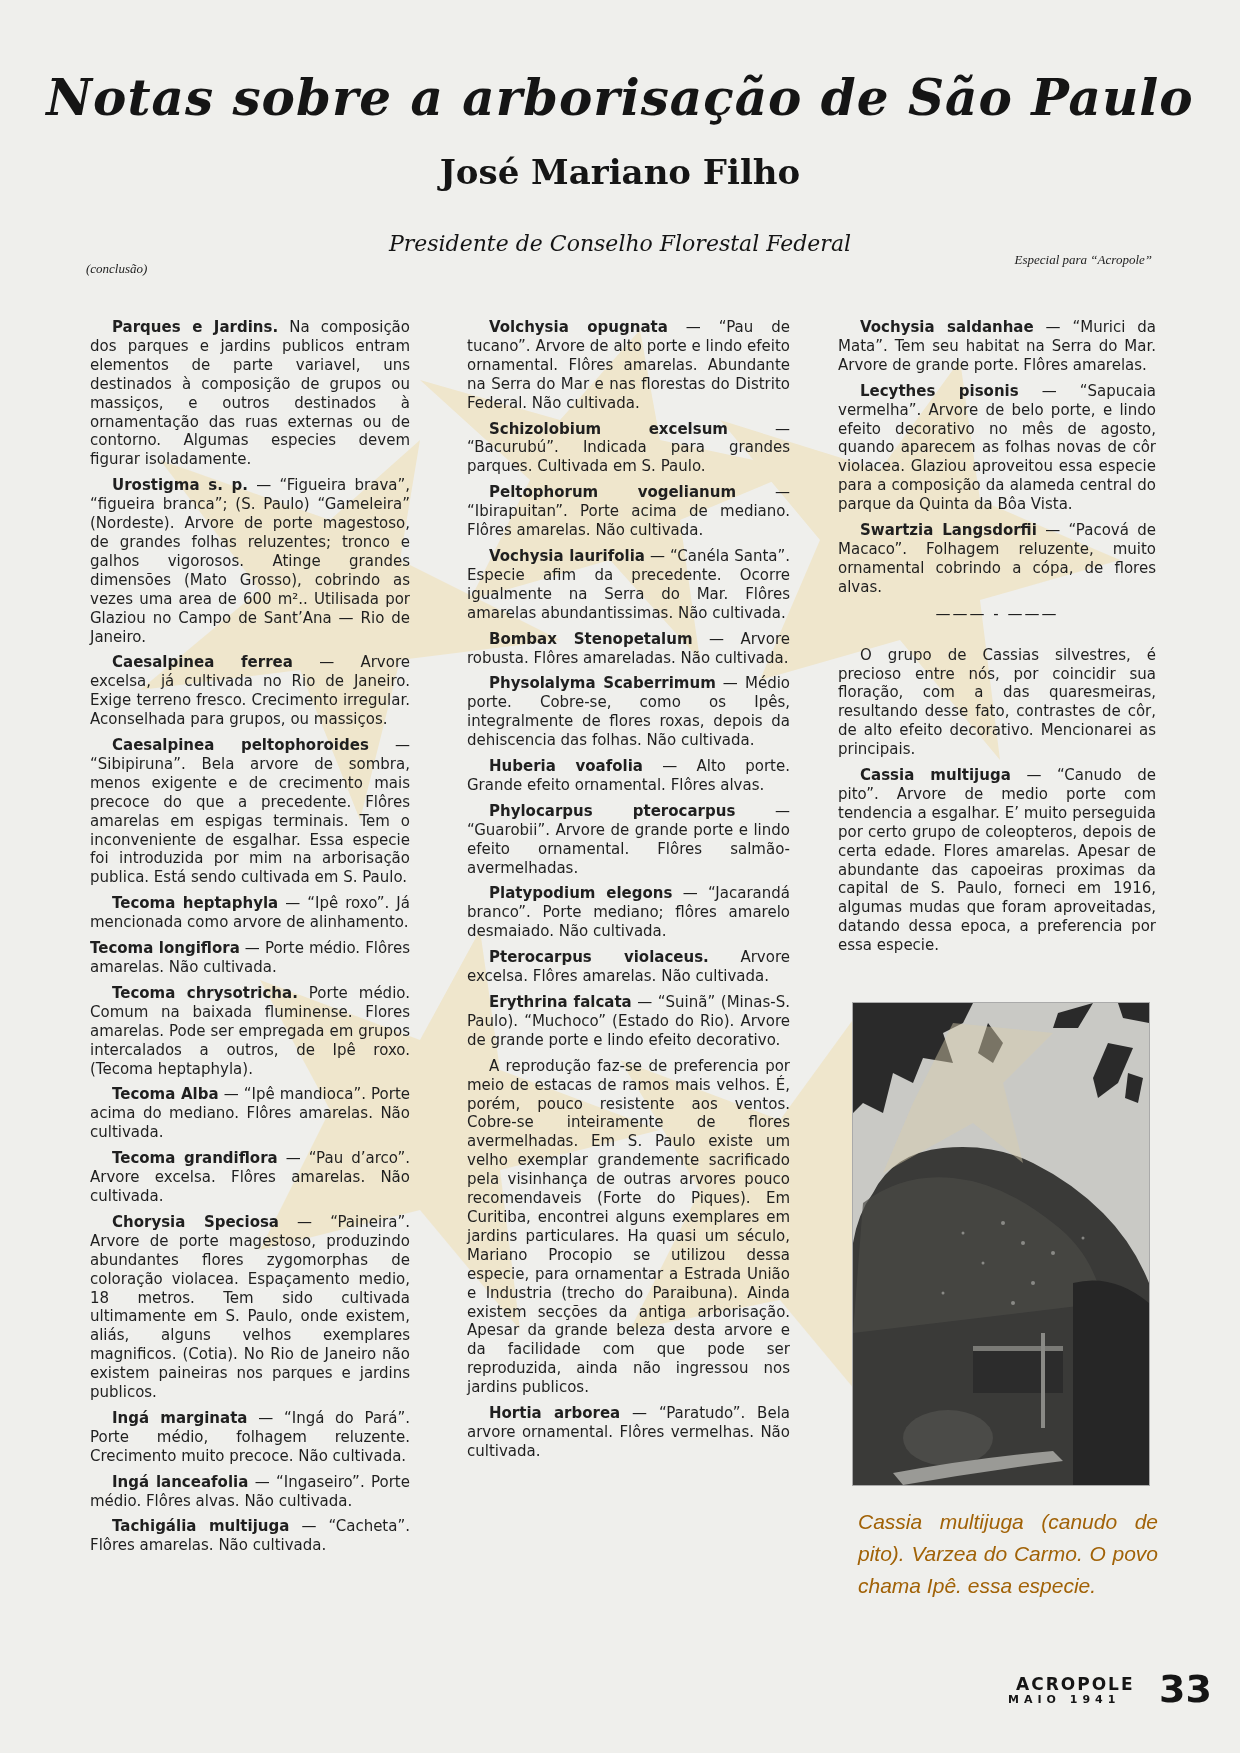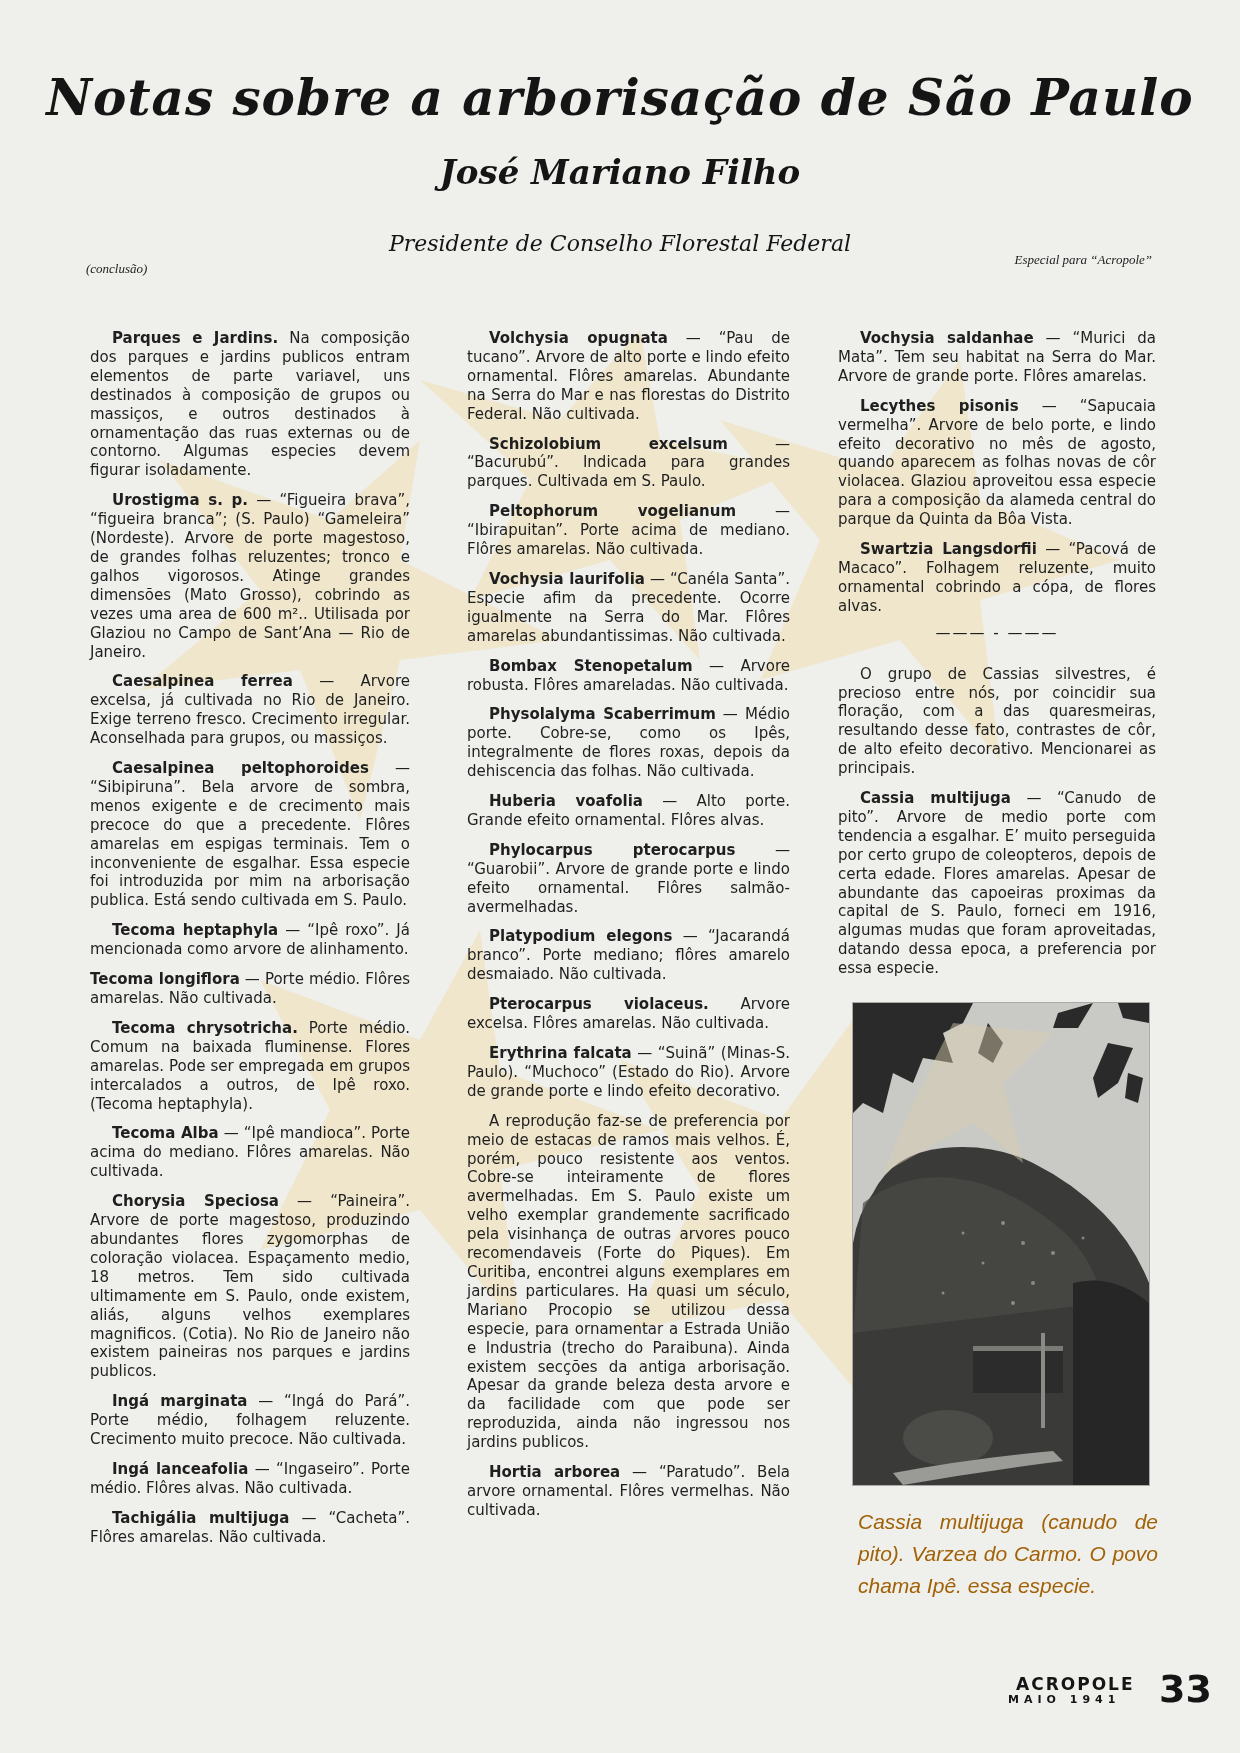--- a/index.html
+++ b/index.html
@@ -17,21 +17,21 @@
     position: absolute; left: 0; right: 0; top: 68px;
     text-align: center;
     font-family: "DejaVu Serif", serif;
     font-style: italic; font-weight: bold;
     font-size: 50px; letter-spacing: 1px; color: #151515;
   }
   .author {
     position: absolute; left: 0; right: 0; top: 152px;
     text-align: center;
     font-family: "DejaVu Serif", serif;
-    font-style: italic; font-weight: bold;
+    font-weight: bold;
     font-size: 34px; color: #151515;
   }
   .affiliation {
     position: absolute; left: 0; right: 0; top: 215px;
     text-align: center;
     font-family: "DejaVu Serif", serif;
     font-style: italic;
     font-size: 22px; color: #151515; margin-top: 16px;
   }
   .conclusao {
@@ -46,21 +46,21 @@
   }
 
   .col {
     position: absolute; top: 318px; width: 320px;
     font-size: 15px; line-height: 18.9px;
     text-align: justify; hyphens: auto;
   }
   .col.c1 { left: 90px; }
   .col.c2 { left: 467px; width: 323px; }
   .col.c3 { left: 838px; width: 318px; }
-  .col p { margin: 11px 0 7px 0; text-indent: 22px; }
+  .col p { margin: 0 0 7px 0; text-indent: 22px; }
   .col p b { font-weight: bold; }
 
   .sep {
     text-align: center; margin: 8px 0 22px 0;
     font-size: 15px; letter-spacing: 2px;
   }
 
   .photo {
     position: absolute; left: 852px; top: 1002px;
     width: 296px; height: 482px;
@@ -115,20 +115,21 @@
 
   <div class="col c1">
     <p><b>Parques e Jardins.</b><span> Na composição dos parques e jardins publicos entram elementos de parte variavel, uns destinados à composição de grupos ou massiços, e outros destinados à ornamentação das ruas externas ou de contorno. Algumas especies devem figurar isoladamente.</span></p>
     <p><b>Urostigma s. p.</b><span> — “Figueira brava”, “figueira branca”; (S. Paulo) “Gameleira” (Nordeste). Arvore de porte magestoso, de grandes folhas reluzentes; tronco e galhos vigorosos. Atinge grandes dimensões (Mato Grosso), cobrindo as vezes uma area de 600 m²..  Utilisada por Glaziou no Campo de Sant’Ana — Rio de Janeiro.</span></p>
     <p><b>Caesalpinea ferrea</b><span> — Arvore excelsa, já cultivada no Rio de Janeiro. Exige terreno fresco. Crecimento irregular. Aconselhada para grupos, ou massiços.</span></p>
     <p><b>Caesalpinea peltophoroides</b><span> — “Sibipiruna”. Bela arvore de sombra, menos exigente e de crecimento mais precoce do que a precedente. Flôres amarelas em espigas terminais. Tem o inconveniente de esgalhar. Essa especie foi introduzida por mim na arborisação publica. Está sendo cultivada em S. Paulo.</span></p>
     <p><b>Tecoma heptaphyla</b><span> — “Ipê roxo”. Já mencionada como arvore de alinhamento.</span></p>
     <p style="text-indent:0"><b>Tecoma longiflora</b><span> — Porte médio. Flôres amarelas. Não cultivada.</span></p>
     <p><b>Tecoma chrysotricha.</b><span> Porte médio. Comum na baixada fluminense. Flores amarelas. Pode ser empregada em grupos intercalados a outros, de Ipê roxo. (Tecoma heptaphyla).</span></p>
     <p><b>Tecoma Alba</b><span> — “Ipê mandioca”. Porte acima do mediano. Flôres amarelas. Não cultivada.</span></p>
+    <p><b>Tecoma grandiflora</b><span> — “Pau d’arco”. Arvore excelsa. Flôres amarelas. Não cultivada.</span></p>
     <p><b>Chorysia Speciosa</b><span> — “Paineira”. Arvore de porte magestoso, produzindo abundantes flores zygomorphas de coloração violacea. Espaçamento medio, 18 metros. Tem sido cultivada ultimamente em S. Paulo, onde existem, aliás, alguns velhos exemplares magnificos. (Cotia). No Rio de Janeiro não existem paineiras nos parques e jardins publicos.</span></p>
     <p><b>Ingá marginata</b><span> — “Ingá do Pará”. Porte médio, folhagem reluzente. Crecimento muito precoce. Não cultivada.</span></p>
     <p><b>Ingá lanceafolia</b><span> — “Ingaseiro”. Porte médio. Flôres alvas. Não cultivada.</span></p>
     <p><b>Tachigália multijuga</b><span> — “Cacheta”. Flôres amarelas. Não cultivada.</span></p>
   </div>
 
   <div class="col c2">
     <p><b>Volchysia opugnata</b><span> — “Pau de tucano”. Arvore de alto porte e lindo efeito ornamental. Flôres amarelas. Abundante na Serra do Mar e nas florestas do Distrito Federal. Não cultivada.</span></p>
     <p><b>Schizolobium excelsum</b><span> — “Bacurubú”. Indicada para grandes parques. Cultivada em S. Paulo.</span></p>
     <p><b>Peltophorum vogelianum</b><span> — “Ibirapuitan”. Porte acima de mediano. Flôres amarelas. Não cultivada.</span></p>

